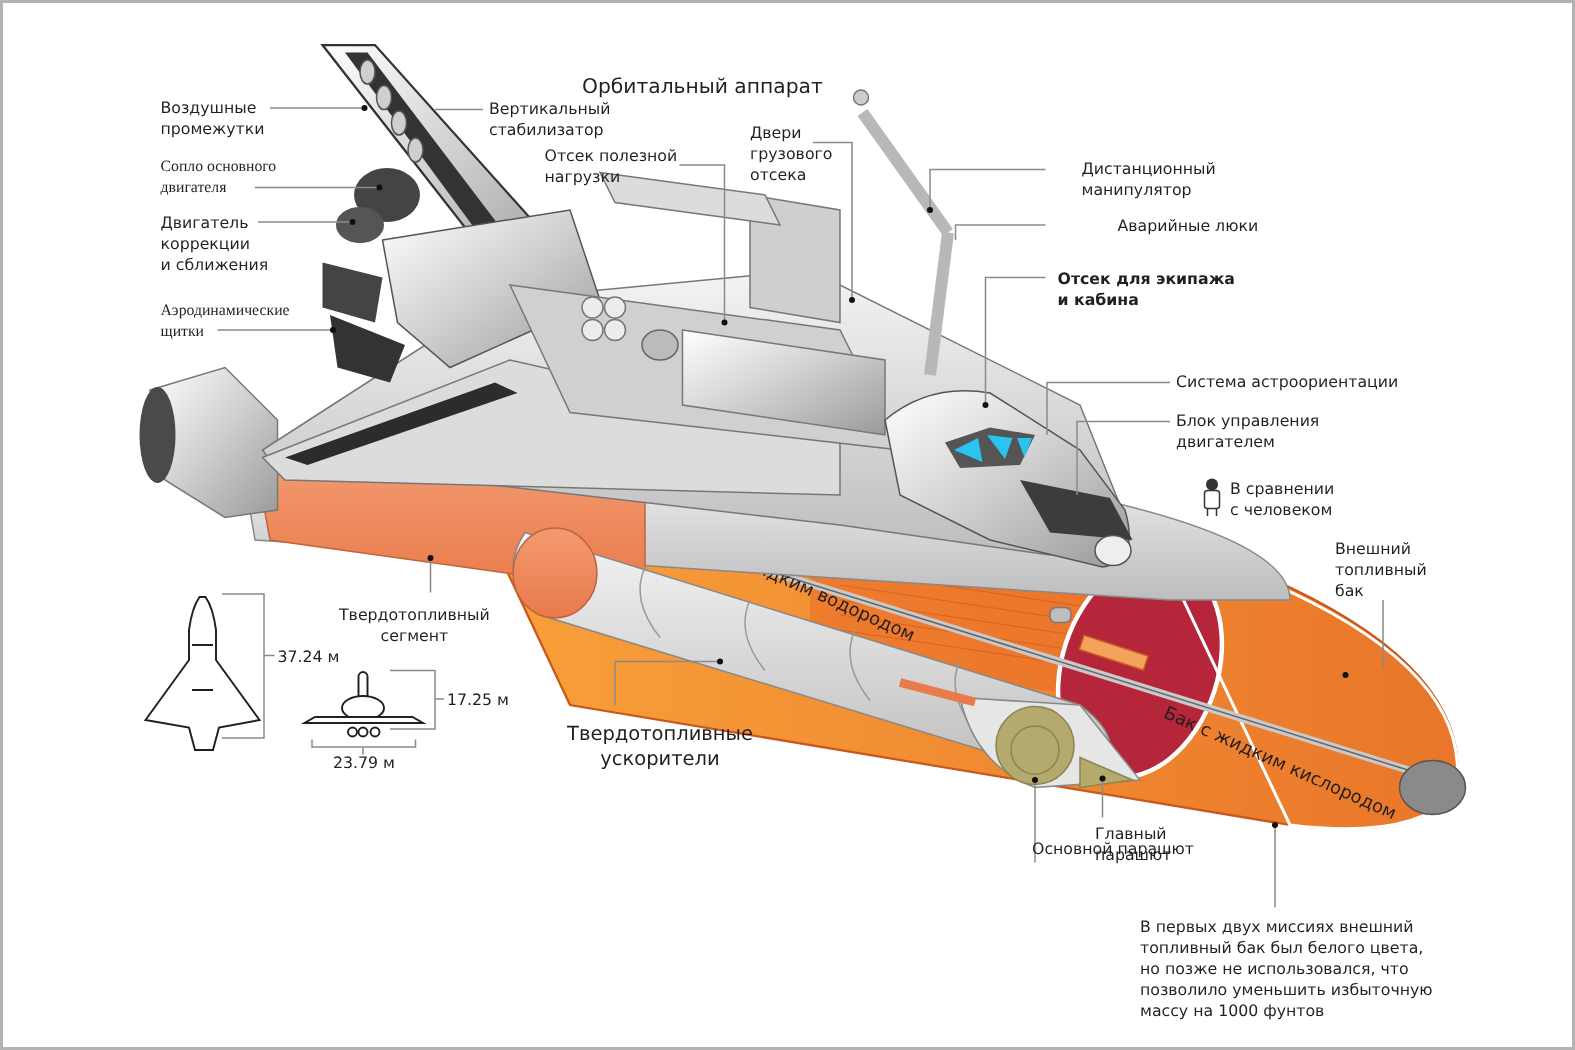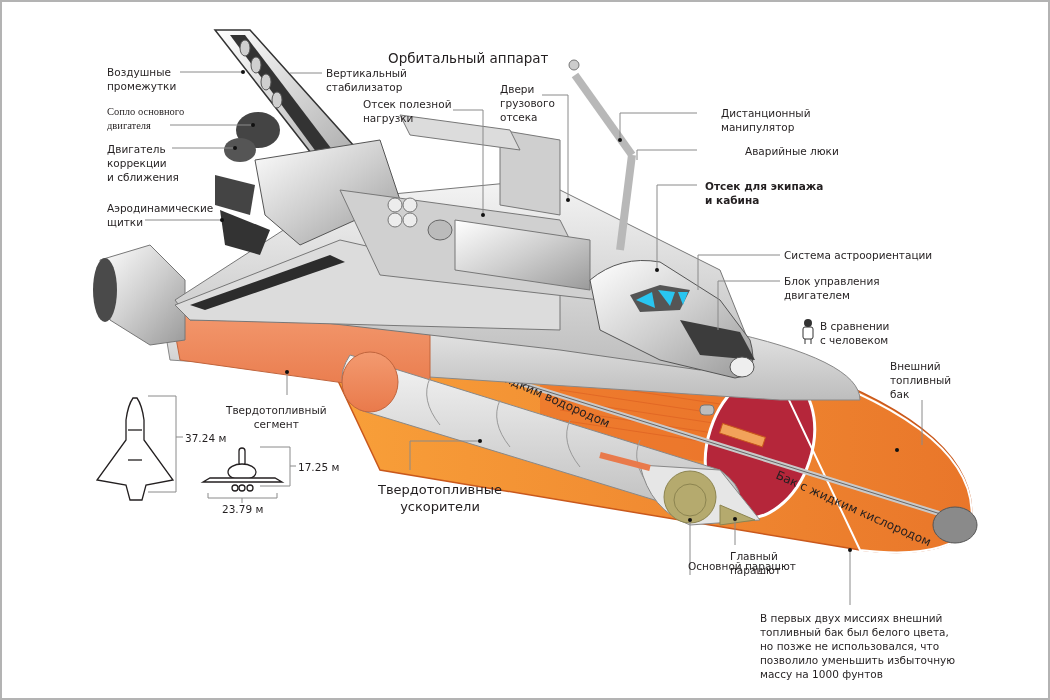--- a/index.html
+++ b/index.html
@@ -209,21 +209,21 @@
 <div class="lbl" style="left:107px;top:105px;font-family:Liberation Serif, serif;">Сопло основного
 двигателя</div>
 <div class="lbl" style="left:363px;top:97px;">Отсек полезной
 нагрузки</div>
 <div class="lbl" style="left:500px;top:82px;">Двери
 грузового
 отсека</div>
 <div class="lbl" style="left:107px;top:142px;">Двигатель
 коррекции
 и сближения</div>
-<div class="lbl" style="left:107px;top:201px;">Аэродинамические
+<div class="lbl" style="left:107px;top:201px;font-family:Liberation Serif, serif;">Аэродинамические
 щитки</div>
 <div class="lbl" style="left:705px;top:106px;margin-left:16px;">Дистанционный
 манипулятор</div>
 <div class="lbl" style="left:705px;top:144px;margin-left:40px;">Аварийные люки</div>
 <div class="lbl" style="left:705px;top:179px;font-weight:bold;">Отсек для экипажа
 и кабина</div>
 <div class="lbl" style="left:784px;top:248px;">Система астроориентации</div>
 <div class="lbl" style="left:784px;top:274px;">Блок управления
 двигателем</div>
 <div class="lbl" style="left:820px;top:319px;">В сравнении

